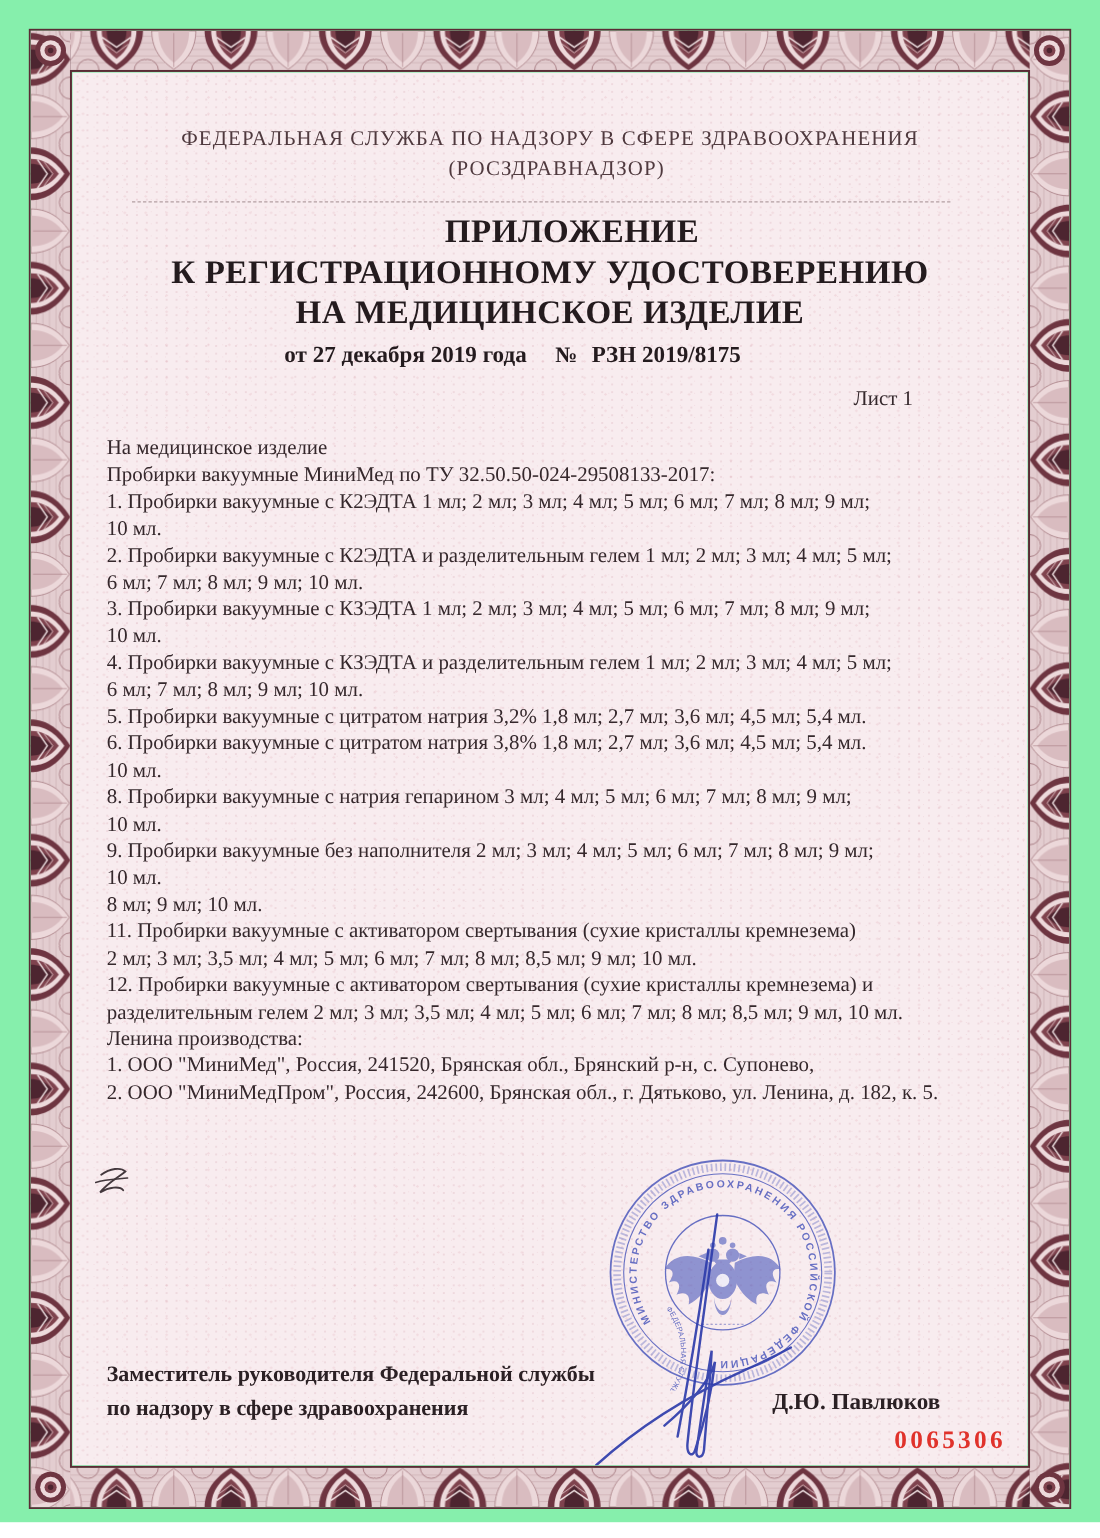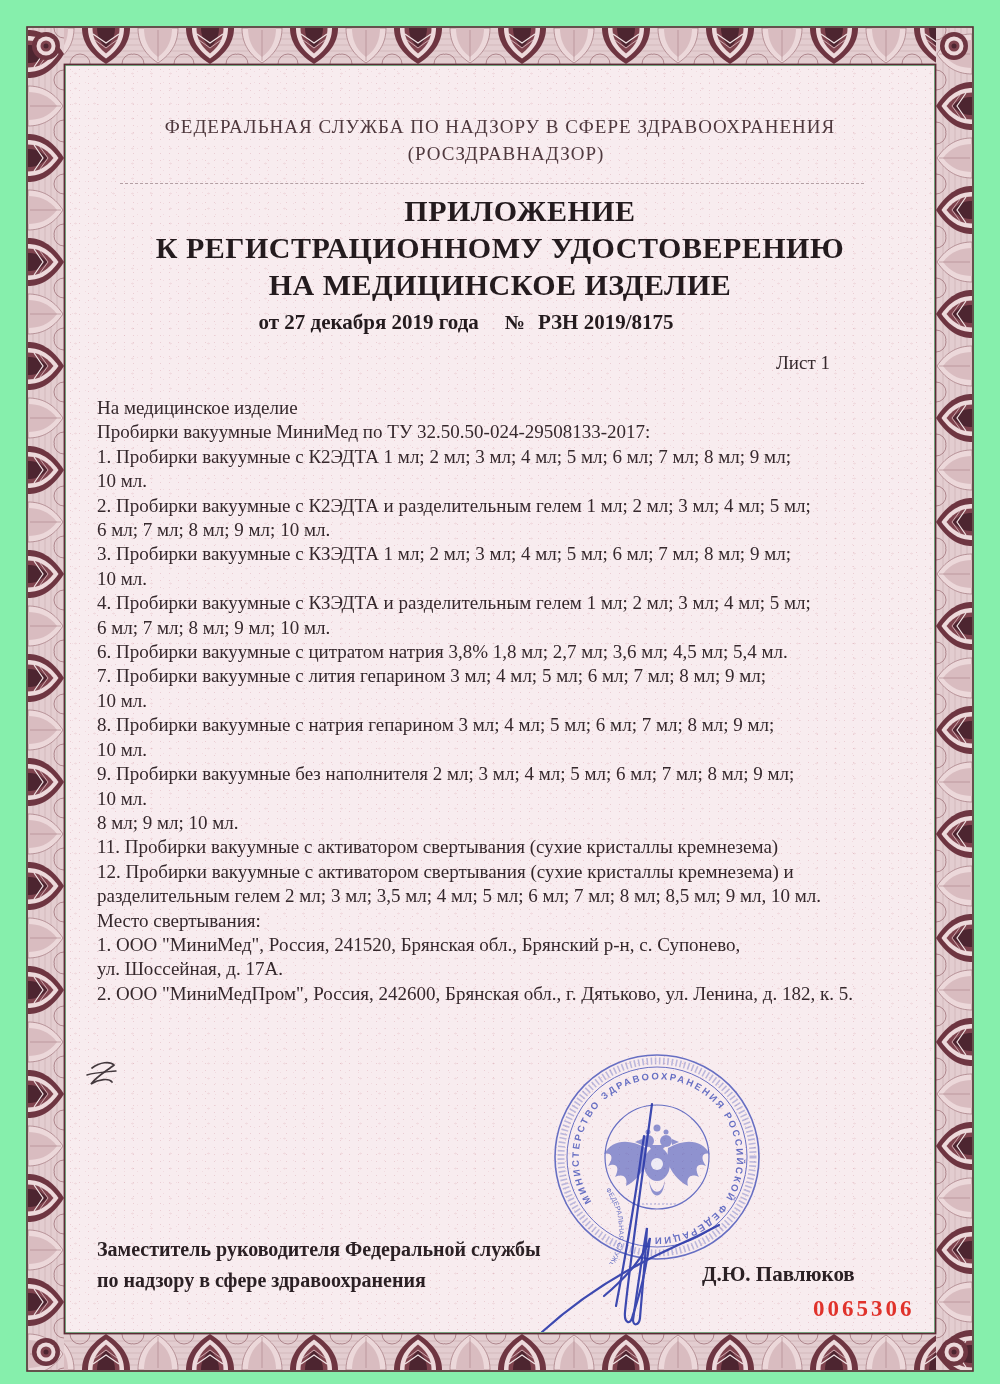--- a/index.html
+++ b/index.html
@@ -138,34 +138,34 @@
       <div>На медицинское изделие</div>
       <div class="b">Пробирки вакуумные МиниМед по ТУ 32.50.50-024-29508133-2017:</div>
       <div>1. Пробирки вакуумные с К2ЭДТА 1 мл; 2 мл; 3 мл; 4 мл; 5 мл; 6 мл; 7 мл; 8 мл; 9 мл;</div>
       <div>10 мл.</div>
       <div>2. Пробирки вакуумные с К2ЭДТА и разделительным гелем 1 мл; 2 мл; 3 мл; 4 мл; 5 мл;</div>
       <div>6 мл; 7 мл; 8 мл; 9 мл; 10 мл.</div>
       <div>3. Пробирки вакуумные с КЗЭДТА 1 мл; 2 мл; 3 мл; 4 мл; 5 мл; 6 мл; 7 мл; 8 мл; 9 мл;</div>
       <div>10 мл.</div>
       <div>4. Пробирки вакуумные с КЗЭДТА и разделительным гелем 1 мл; 2 мл; 3 мл; 4 мл; 5 мл;</div>
       <div>6 мл; 7 мл; 8 мл; 9 мл; 10 мл.</div>
+      <div>5. Пробирки вакуумные с цитратом натрия 3,2% 1,8 мл; 2,7 мл; 3,6 мл; 4,5 мл; 5,4 мл.</div>
       <div>6. Пробирки вакуумные с цитратом натрия 3,8% 1,8 мл; 2,7 мл; 3,6 мл; 4,5 мл; 5,4 мл.</div>
-      <div>7. Пробирки вакуумные с лития гепарином 3 мл; 4 мл; 5 мл; 6 мл; 7 мл; 8 мл; 9 мл;</div>
       <div>10 мл.</div>
       <div>8. Пробирки вакуумные с натрия гепарином 3 мл; 4 мл; 5 мл; 6 мл; 7 мл; 8 мл; 9 мл;</div>
       <div>10 мл.</div>
       <div>9. Пробирки вакуумные без наполнителя 2 мл; 3 мл; 4 мл; 5 мл; 6 мл; 7 мл; 8 мл; 9 мл;</div>
       <div>10 мл.</div>
       <div>8 мл; 9 мл; 10 мл.</div>
       <div>11. Пробирки вакуумные с активатором свертывания (сухие кристаллы кремнезема)</div>
+      <div>2 мл; 3 мл; 3,5 мл; 4 мл; 5 мл; 6 мл; 7 мл; 8 мл; 8,5 мл; 9 мл; 10 мл.</div>
       <div>12. Пробирки вакуумные с активатором свертывания (сухие кристаллы кремнезема) и</div>
       <div>разделительным гелем 2 мл; 3 мл; 3,5 мл; 4 мл; 5 мл; 6 мл; 7 мл; 8 мл; 8,5 мл; 9 мл, 10 мл.</div>
-      <div>Место свертывания:</div>
+      <div>Ленина производства:</div>
       <div>1. ООО "МиниМед", Россия, 241520, Брянская обл., Брянский р-н, с. Супонево,</div>
-      <div>ул. Шоссейная, д. 17А.</div>
       <div>2. ООО "МиниМедПром", Россия, 242600, Брянская обл., г. Дятьково, ул. Ленина, д. 182, к. 5.</div>
     </div>
 
     <svg class="abs" style="left:18px;top:992px;" width="44" height="36" viewBox="0 0 44 36">
       <path d="M8,10 C16,4 26,3 30,7 C24,12 13,18 7,26 C15,21 25,20 28,24" fill="none" stroke="#43383d" stroke-width="1.7" stroke-linecap="round"></path>
       <path d="M3,17 C12,14 22,14 32,13" fill="none" stroke="#43383d" stroke-width="1.4" stroke-linecap="round"></path>
     </svg>
 
     <svg class="abs" style="left:484px;top:984px;" width="214" height="214" viewBox="0 0 214 214">
       <defs>

